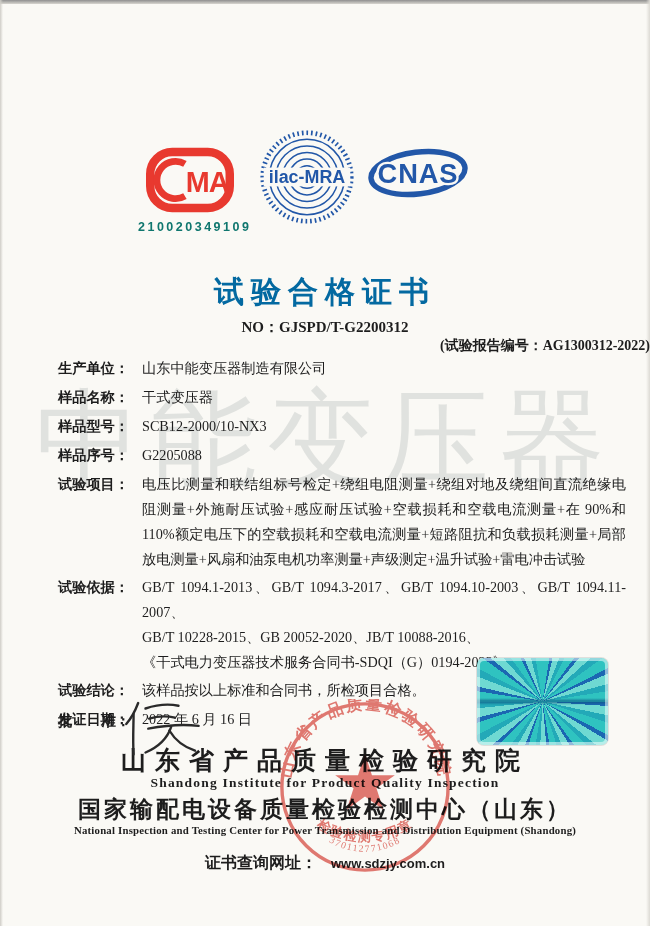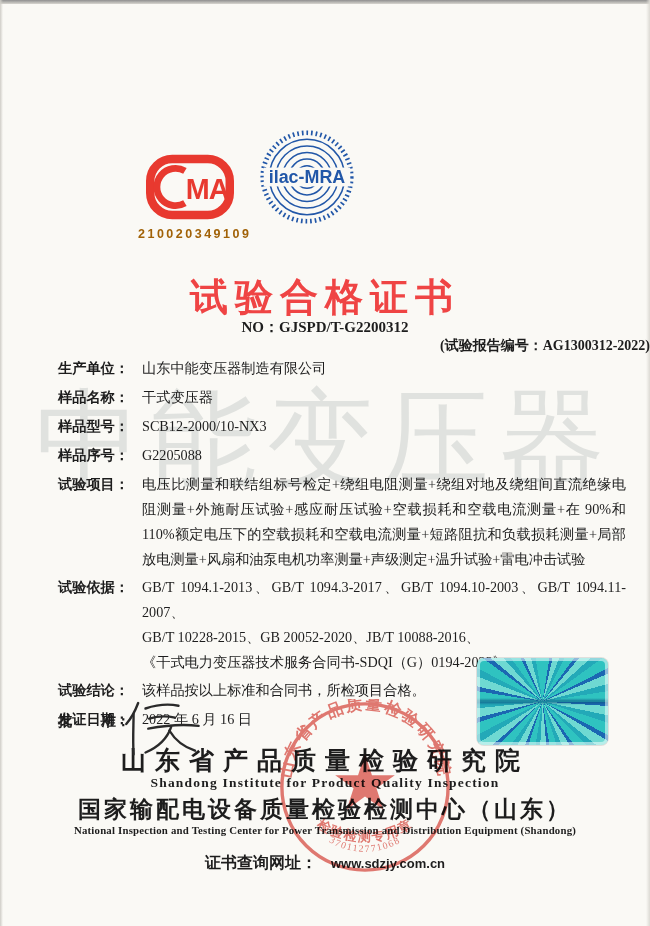--- a/index.html
+++ b/index.html
@@ -13,32 +13,32 @@
   .edge-right{position:absolute;right:0;top:0;width:4px;height:100%;background:linear-gradient(270deg,#dcdad4,rgba(250,249,245,0));}
 
   
   .watermark{
     position:absolute; left:0; top:368px; width:100%; z-index:0;
     text-align:center; white-space:nowrap;
     font-size:106px; letter-spacing:10px; color:#7e8a8a; opacity:.20; font-weight:400;
   }
 
   
-  .cma-wrap{position:absolute; left:138px; top:154px; width:104px; text-align:center; z-index:1;}
-  .cma-number{margin-top:3px; color:#a16207; font-family:"Liberation Sans","DejaVu Sans",sans-serif;
+  .cma-wrap{position:absolute; left:138px; top:147px; width:104px; text-align:center; z-index:1;}
+  .cma-number{margin-top:3px; color:#0f766e; font-family:"Liberation Sans","DejaVu Sans",sans-serif;
     font-weight:bold; font-size:12.5px; letter-spacing:2.5px; white-space:nowrap;}
   .ilac-wrap{position:absolute; left:259px; top:129px; z-index:1;}
   .cnas-wrap{position:absolute; left:368px; top:143px; z-index:1;}
   .cnas-text{position:absolute; left:474px; top:136px; color:#2257a8; z-index:1;
     font-weight:bold; font-size:12.5px; line-height:16.5px; white-space:nowrap;}
   .cnas-text .en{font-family:"Liberation Sans","DejaVu Sans",sans-serif; font-size:11px; letter-spacing:.5px;}
 
   
   .cert-title{position:absolute; left:0; top:272px; width:100%; text-align:center; z-index:1;
-    font-size:38px; font-weight:bold; letter-spacing:7px; color:#ef4444;}
+    font-size:30px; font-weight:bold; letter-spacing:7px; color:#0369a1;}
   .cert-no{position:absolute; left:0; top:318px; width:100%; text-align:center; z-index:1;
     font-size:15px; font-weight:bold;}
   .cert-report{position:absolute; left:0; top:337px; width:100%; text-align:right; z-index:1;
     font-size:14px; font-weight:bold;}
 
   
   .fields{position:absolute; left:58px; top:356px; width:568px; z-index:1;}
   .frow{display:flex; align-items:flex-start; font-size:14.2px; line-height:25px; margin-bottom:4px;}
   .flabel{flex:0 0 82px; font-weight:bold; white-space:nowrap;}
   .fvalue{flex:1; padding-left:2px;}
@@ -108,20 +108,26 @@
         <path d="M18,51 A33,33 0 0 0 84,51" stroke-width="1.6"></path>
         <path d="M25,51 A26,26 0 0 0 77,51" stroke-width="1.6"></path>
         <path d="M32,51 A19,19 0 0 0 70,51" stroke-width="1.6"></path>
         <path d="M39,51 A12,12 0 0 0 63,51" stroke-width="1.6"></path>
       </g>
       <rect x="5" y="41" width="92" height="20" fill="#faf9f5"></rect>
       <text x="51" y="57" text-anchor="middle" font-size="19" font-weight="bold" fill="#2257a8" font-family="Liberation Sans, DejaVu Sans, sans-serif">ilac-MRA</text>
     </svg>
   </div>
 
+  <div class="cnas-wrap">
+    <svg width="100" height="60" viewBox="0 0 110 64">
+      <ellipse cx="55" cy="32" rx="52" ry="23" fill="none" stroke="#2257a8" stroke-width="6" transform="rotate(-7 55 32)"></ellipse>
+      <text x="55" y="43" text-anchor="middle" font-size="30" font-weight="bold" fill="#2257a8" font-family="Liberation Sans, DejaVu Sans, sans-serif" letter-spacing="1" stroke="#faf9f5" stroke-width="5" paint-order="stroke">CNAS</text>
+    </svg>
+  </div>
 
   <div class="cert-title">试验合格证书</div>
   <div class="cert-no">NO：GJSPD/T-G2200312</div>
   <div class="cert-report">(试验报告编号：AG1300312-2022)</div>
 
   <div class="fields">
     <div class="frow">
       <span class="flabel">生产单位：</span>
       <span class="fvalue">山东中能变压器制造有限公司</span>
     </div>

